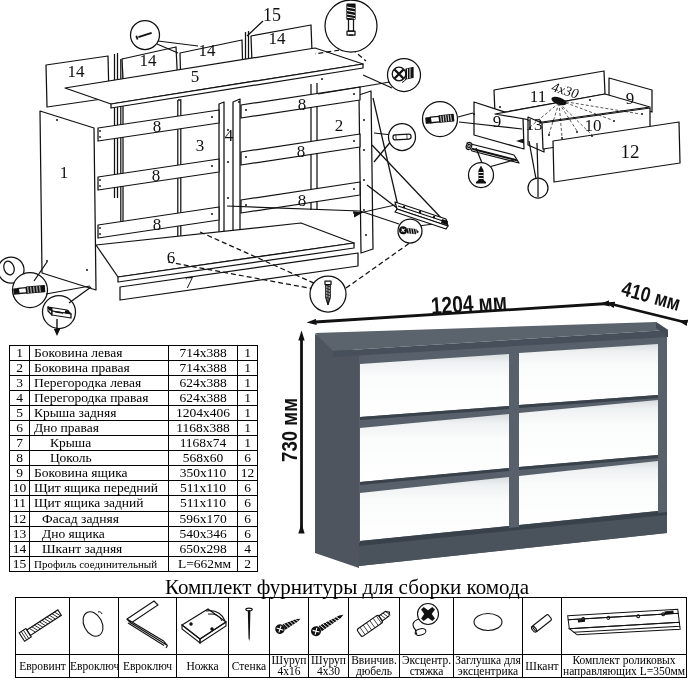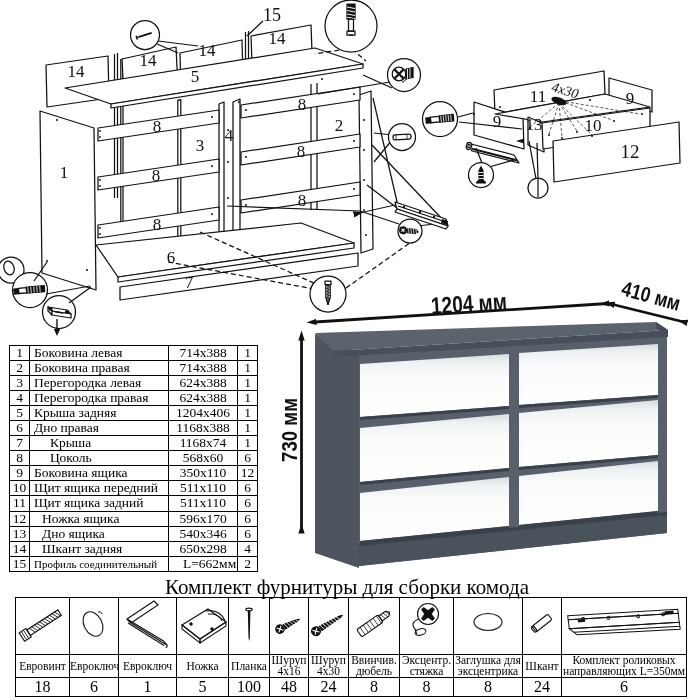--- a/index.html
+++ b/index.html
@@ -403,40 +403,40 @@
         <td class="c">6</td>
       </tr>
 <tr>
         <td class="c">11</td>
         <td class="n">Щит ящика задний</td>
         <td class="c">511х110</td>
         <td class="c">6</td>
       </tr>
 <tr>
         <td class="c">12</td>
-        <td class="n" style="padding-left:12px">Ножка ящика</td>
+        <td class="n" style="padding-left:12px">Фасад задняя</td>
         <td class="c">596х170</td>
         <td class="c">6</td>
       </tr>
 <tr>
         <td class="c">13</td>
         <td class="n" style="padding-left:12px">Дно ящика</td>
         <td class="c">540х346</td>
         <td class="c">6</td>
       </tr>
 <tr>
         <td class="c">14</td>
         <td class="n" style="padding-left:12px">Шкант задняя</td>
         <td class="c">650х298</td>
         <td class="c">4</td>
       </tr>
 <tr>
         <td class="c">15</td>
         <td class="n" style="font-size:11px">Профиль соединительный</td>
-        <td class="c" style="text-align:left;padding-left:14px">L=662мм</td>
+        <td class="c" style="text-align:center;padding-left:3px">L=662мм</td>
         <td class="c">2</td>
       </tr>
 </tbody>
   </table>
 
 <div id="title">Комплект фурнитуры для сборки комода</div>
 
 <table id="hw">
 <colgroup>
       <col style="width:54px">
@@ -545,37 +545,23 @@
 <rect x="42" y="-6" width="8" height="2" fill="#111"></rect>
               <rect x="-45" y="-8" width="6" height="1.5" fill="#111"></rect>
 </g>
           </svg></td>
 </tr>
 <tr class="names">
 <td>Евровинт</td>
 <td>Евроключ</td>
 <td>Евроключ</td>
 <td>Ножка</td>
-<td>Планка</td>
+<td>Стенка</td>
 <td>Шуруп<br>4х16</td>
 <td>Шуруп<br>4х30</td>
 <td>Ввинчив.<br>дюбель</td>
 <td>Эксцентр.<br>стяжка</td>
 <td>Заглушка для<br>эксцентрика</td>
 <td>Шкант</td>
 <td>Комплект роликовых<br>направляющих L=350мм</td>
 </tr>
-<tr class="nums">
-<td>18</td>
-        <td>6</td>
-        <td>1</td>
-        <td>5</td>
-        <td>100</td>
-        <td>48</td>
-        <td>24</td>
-        <td>8</td>
-        <td>8</td>
-        <td>8</td>
-        <td>24</td>
-        <td>6</td>
-</tr>
 </tbody>
   </table>
 
 </body></html>

